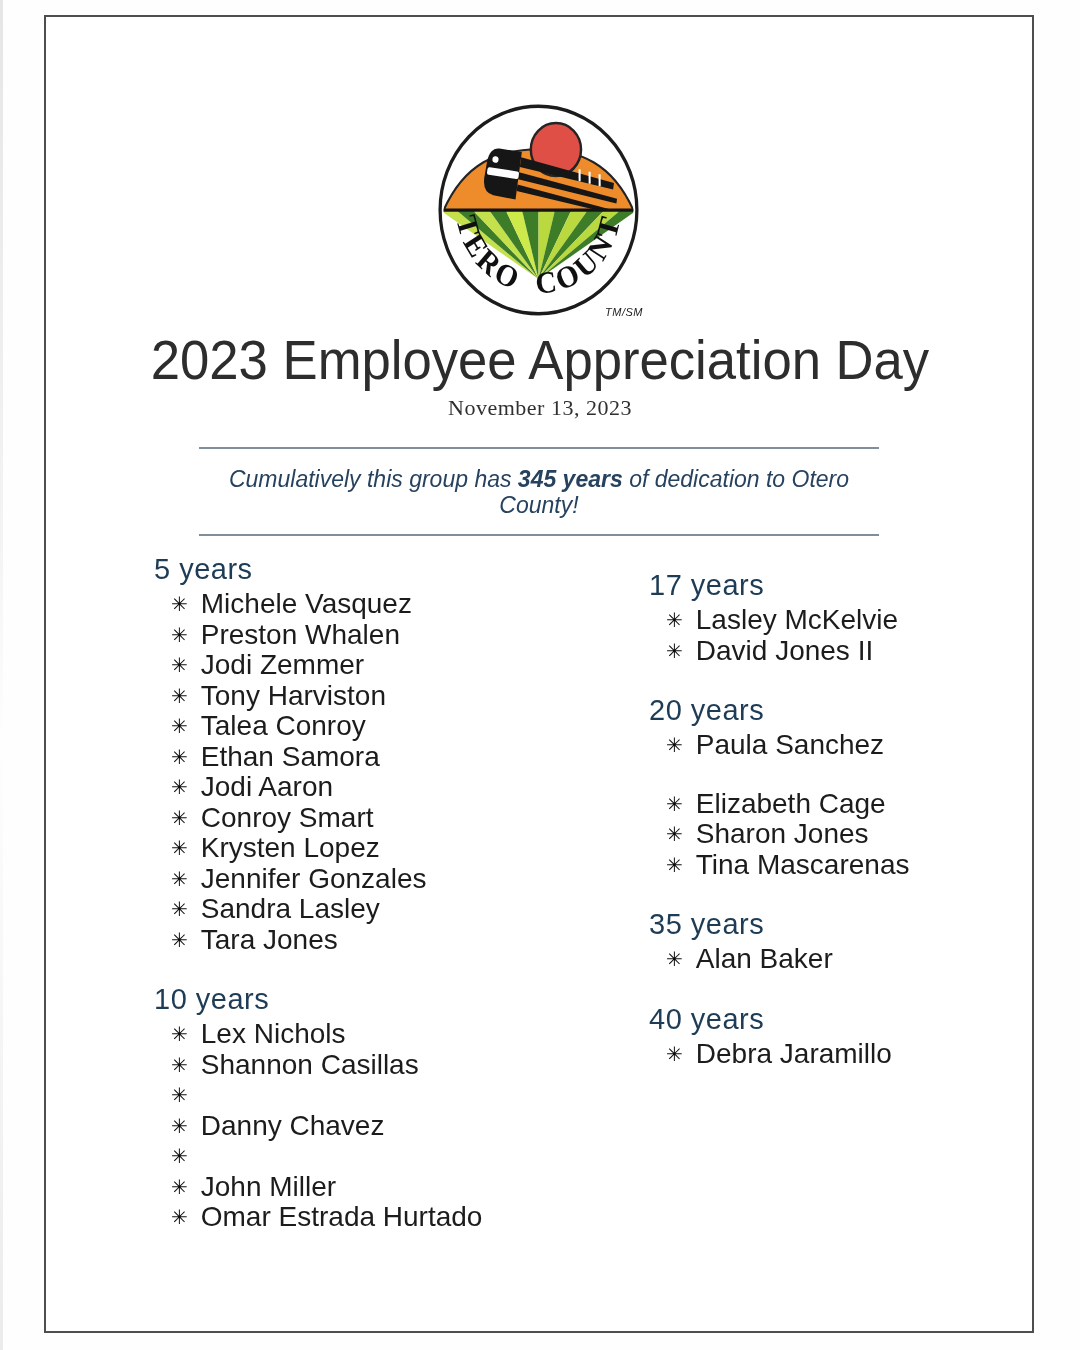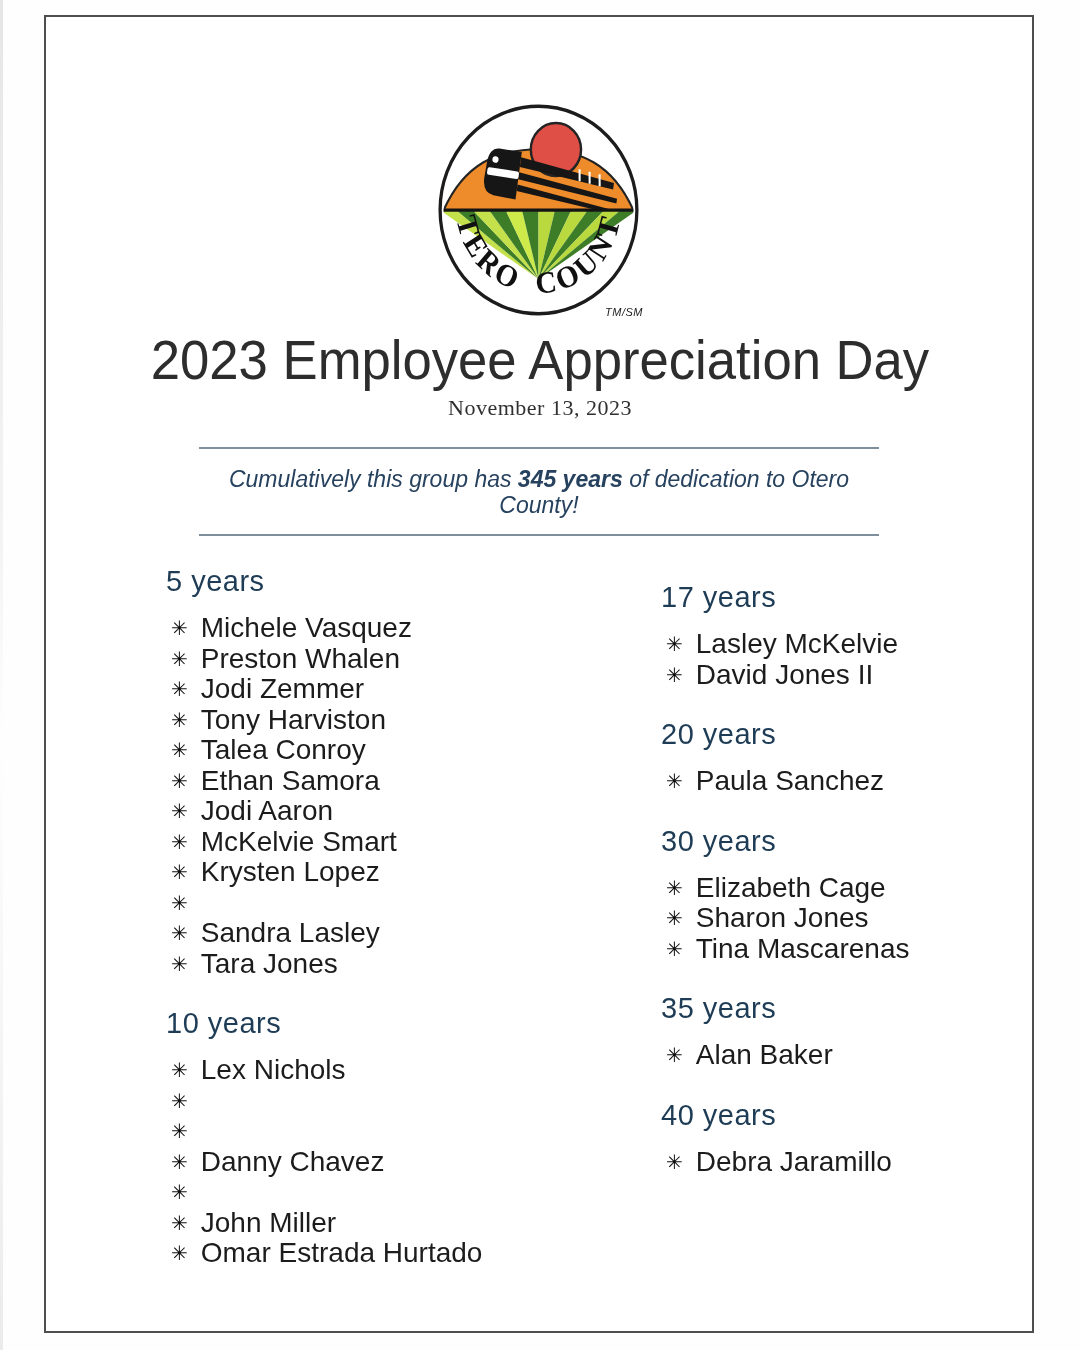--- a/index.html
+++ b/index.html
@@ -36,21 +36,21 @@
     font-style:italic;font-size:23px;line-height:26px;color:var(--banner-text,#27425f);
   }
   .banner b{font-weight:bold;}
   
   .columns{position:absolute;top:549px;left:150px;display:flex;align-items:flex-start;}
   .col-left{width:495px;}
   .col-right{padding-top:16px;}
   .svc-section{margin:0 0 28px 0;}
   .svc-heading{
     font-size:29px;font-weight:400;color:var(--heading,#1e3c55);
-    margin:16px;line-height:32px;letter-spacing:.5px;
+    margin:4px;line-height:32px;letter-spacing:.5px;
   }
   .name-list{list-style:none;margin:0;padding:0 0 0 21px;}
   .name-item{display:flex;align-items:center;font-size:28px;line-height:30.5px;color:var(--name-text,#1c1c1c);}
   .bullet{font-size:20px;color:#0a0a0a;margin-right:13px;flex:0 0 auto;line-height:30.5px;}
 </style>
 </head>
 <body>
 
 <div class="scan-edge"></div>
 <div class="page-frame"></div>
@@ -144,30 +144,31 @@
               <span>Ethan Samora</span>
             </li>
 
             <li class="name-item">
               <span class="bullet">✳</span>
               <span>Jodi Aaron</span>
             </li>
 
             <li class="name-item">
               <span class="bullet">✳</span>
-              <span>McKelvie Smart</span>
+              <span>Conroy Smart</span>
             </li>
 
             <li class="name-item">
               <span class="bullet">✳</span>
               <span>Krysten Lopez</span>
             </li>
 
             <li class="name-item">
               <span class="bullet">✳</span>
+              <span>Jennifer Gonzales</span>
             </li>
 
             <li class="name-item">
               <span class="bullet">✳</span>
               <span>Sandra Lasley</span>
             </li>
 
             <li class="name-item">
               <span class="bullet">✳</span>
               <span>Tara Jones</span>
@@ -179,20 +180,21 @@
         <h2 class="svc-heading">10 years</h2>
         <ul class="name-list">
 
             <li class="name-item">
               <span class="bullet">✳</span>
               <span>Lex Nichols</span>
             </li>
 
             <li class="name-item">
               <span class="bullet">✳</span>
+              <span>Shannon Casillas</span>
             </li>
 
             <li class="name-item">
               <span class="bullet">✳</span>
             </li>
 
             <li class="name-item">
               <span class="bullet">✳</span>
               <span>Danny Chavez</span>
             </li>
@@ -237,21 +239,20 @@
         <ul class="name-list">
 
             <li class="name-item">
               <span class="bullet">✳</span>
               <span>Paula Sanchez</span>
             </li>
           </ul>
       </section>
 
       <section class="svc-section">
-        <h2 class="svc-heading">30 years</h2>
         <ul class="name-list">
 
             <li class="name-item">
               <span class="bullet">✳</span>
               <span>Elizabeth Cage</span>
             </li>
 
             <li class="name-item">
               <span class="bullet">✳</span>
               <span>Sharon Jones</span>

